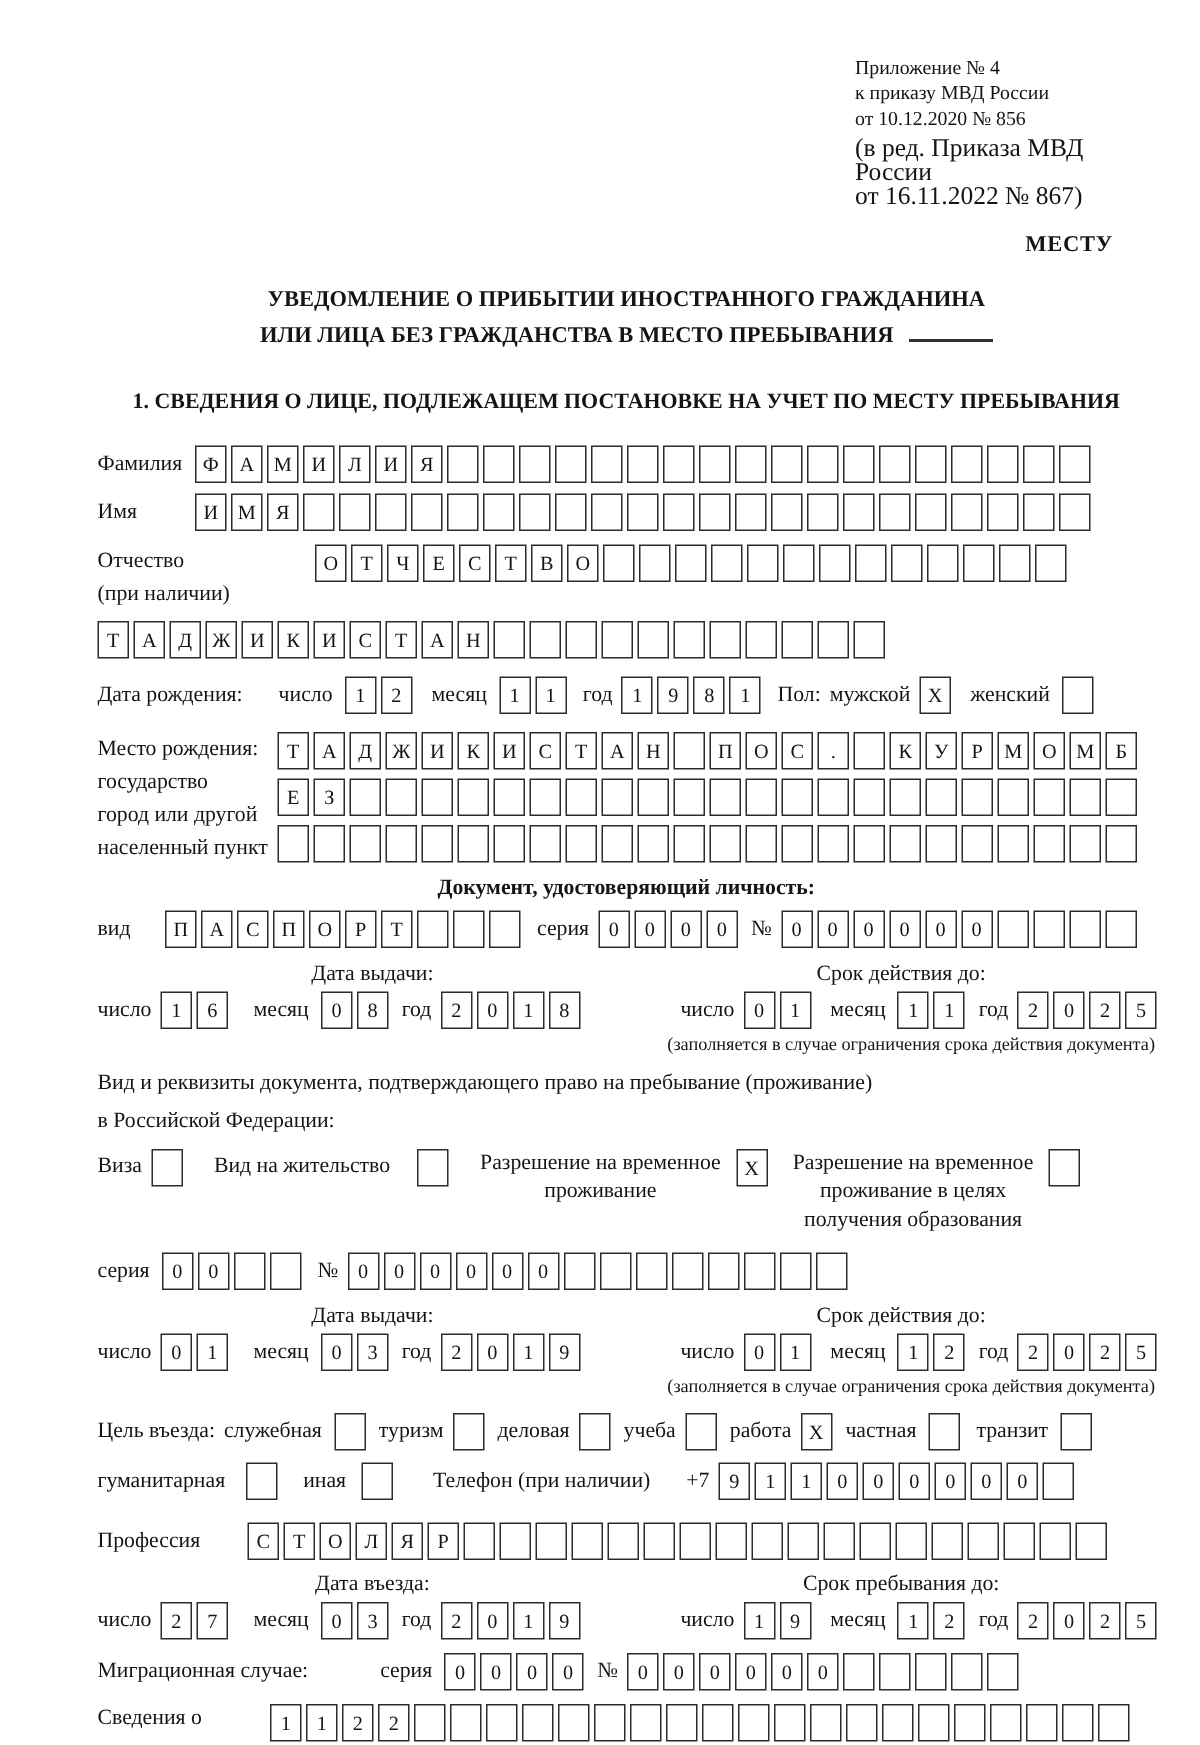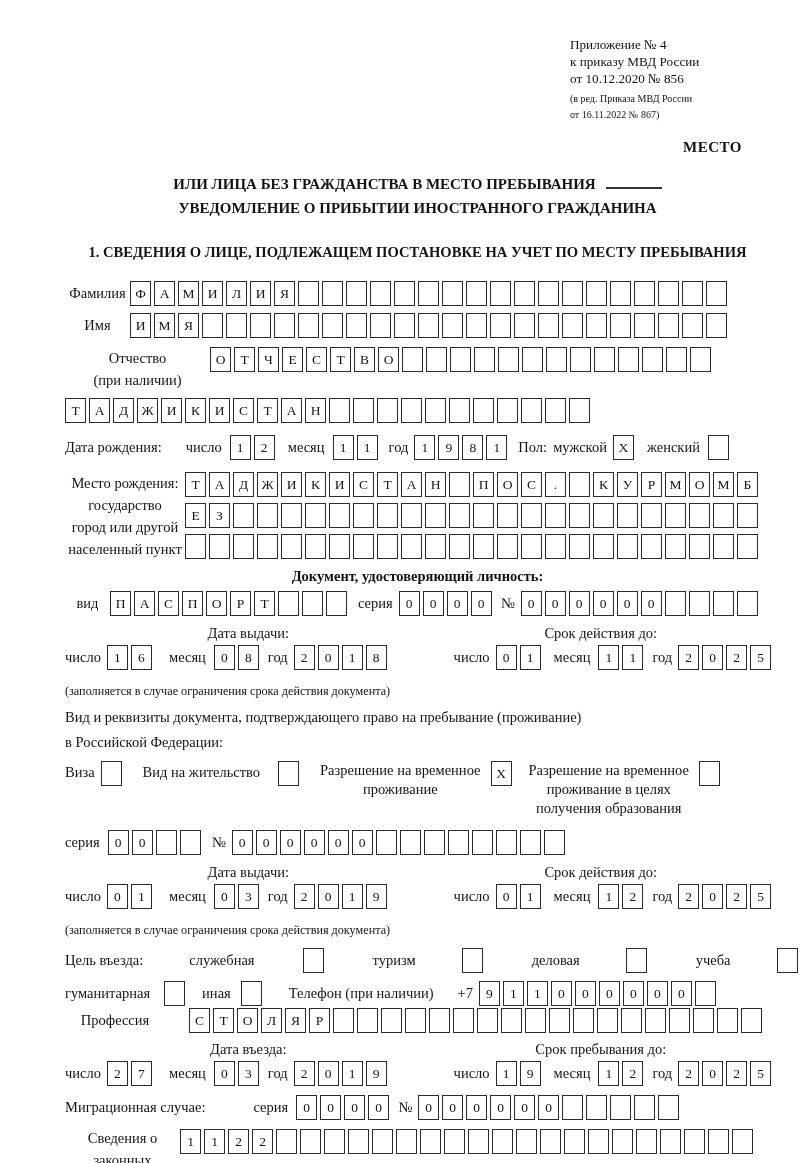--- a/index.html
+++ b/index.html
@@ -5,74 +5,74 @@
   html,body{margin:0;padding:0;}
   body{
     width:800px;height:1163px;box-sizing:border-box;
     background:#ffffff;color:#141414;
     font-family:"Liberation Serif","DejaVu Serif",serif;
     font-size:14.5px;
     padding:36px 30px 16px 65px;
     overflow:hidden;
   }
   .right-block{width:200px;margin-left:auto;line-height:17px;font-size:13.2px;}
-  .right-block .sub{font-size:10px;margin-top:4px;line-height:16px;}
+  .right-block .sub{font-size:17px;margin-top:4px;line-height:16px;}
   .forma{ text-align:right; font-weight:bold; font-size:15px; margin:16px 28px 0 0; letter-spacing:.5px;}
   .title{ text-align:center; font-weight:bold; font-size:15px; line-height:24px; margin-top:16px;}
   .blank-line{display:inline-block;width:56px;border-bottom:2px solid #333;height:12px;margin-left:10px;}
   .section-head{ text-align:center; font-weight:bold; font-size:14.6px; margin-top:24px; margin-bottom:20px;font-family:Liberation Serif, serif;}
   .row{display:flex;align-items:center;}
   .rowt{display:flex;align-items:flex-start;}
   .cells{display:inline-flex;flex:0 0 auto;}
   .cell{
     display:inline-flex;align-items:center;justify-content:center;
     box-sizing:border-box;flex:0 0 auto;
     width:21px;height:25px;border:1.6px solid #2b2b2b;margin-right:3px;
     font-size:13.5px;background:#fff;
   }
-  .lbl{flex:0 0 auto;text-align:center;}
+  .lbl{flex:0 0 auto;}
   .w65{width:65px;}
   .wlab{width:145px;line-height:22px;}
   .wcit{width:120px;line-height:22px;}
   .ml6{margin-left:6px;} .ml8{margin-left:8px;} .ml10{margin-left:10px;}
   .ml14{margin-left:14px;} .ml18{margin-left:18px;} .ml24{margin-left:24px;}
   .ml48{margin-left:48px;} .ml65{}
   .mr6{margin-right:6px;} .mr8{margin-right:8px;}
   .mb7{margin-bottom:7px;} .mb9{margin-bottom:9px;} .mb12{margin-bottom:12px;}
   .doc-head{text-align:center;font-weight:bold;margin:8px 0 6px 0;}
   .twocol{display:flex;}
   .col-l{flex:0 0 52%;}
   .col-r{flex:0 0 48%;}
   .dhead{text-align:center;margin-bottom:3px;}
   .dgrp{display:flex;align-items:center;}
-  .note{font-size:12.2px;text-align:left;margin-top:14px;}
+  .note{font-size:12.2px;text-align:right;margin-top:3px;}
   .cellcol{display:flex;flex-direction:column;}
   .gap6{row-gap:6px;} .gap9{row-gap:9px;}
   .multi{text-align:center;line-height:19px;flex:0 0 auto;}
   .pt3{padding-top:3px;}
   .para{line-height:25px;margin-top:6px;}
 </style>
 </head>
 <body>
 
 <div class="right-block">
   <div>Приложение № 4</div>
   <div>к приказу МВД России</div>
   <div>от 10.12.2020 № 856</div>
   <div class="sub">
     <div>(в ред. Приказа МВД России</div>
     <div>от 16.11.2022 № 867)</div>
   </div>
 </div>
 
-<div class="forma">МЕСТО</div>
+<div class="forma">МЕСТУ</div>
 
 <div class="title">
+  <div>УВЕДОМЛЕНИЕ О ПРИБЫТИИ ИНОСТРАННОГО ГРАЖДАНИНА</div>
   <div><span>ИЛИ ЛИЦА БЕЗ ГРАЖДАНСТВА В МЕСТО ПРЕБЫВАНИЯ</span><span class="blank-line"></span></div>
-  <div>УВЕДОМЛЕНИЕ О ПРИБЫТИИ ИНОСТРАННОГО ГРАЖДАНИНА</div>
 </div>
 
 <div class="section-head">1. СВЕДЕНИЯ О ЛИЦЕ, ПОДЛЕЖАЩЕМ ПОСТАНОВКЕ НА УЧЕТ ПО МЕСТУ ПРЕБЫВАНИЯ</div>
 
 <div class="row mb7">
   <span class="lbl w65">Фамилия</span>
   <span class="cells">
       <span class="cell">Ф</span>
       <span class="cell">А</span>
       <span class="cell">М</span>
@@ -477,21 +477,21 @@
     <span class="cells">
         <span class="cell">2</span>
         <span class="cell">0</span>
         <span class="cell">2</span>
         <span class="cell">5</span>
       </span>
   </div>
 </div>
 <div class="note">(заполняется в случае ограничения срока действия документа)</div>
 
-<div class="row" style="margin-top:10px;gap:40px;">
+<div class="row" style="margin-top:10px;">
   <span class="lbl">Цель въезда:</span>
   <span class="lbl ml6">служебная</span>
   <span class="cell ml8"></span>
   <span class="lbl ml6">туризм</span>
   <span class="cell ml6"></span>
   <span class="lbl ml6">деловая</span>
   <span class="cell ml6"></span>
   <span class="lbl ml6">учеба</span>
   <span class="cell ml6"></span>
   <span class="lbl ml6">работа</span>
@@ -515,21 +515,21 @@
       <span class="cell">0</span>
       <span class="cell">0</span>
       <span class="cell">0</span>
       <span class="cell">0</span>
       <span class="cell">0</span>
       <span class="cell">0</span>
       <span class="cell"></span>
     </span>
 </div>
 
-<div class="row" style="margin-top:2px;margin-bottom:8px;gap:24px;">
+<div class="row" style="margin-top:15px;margin-bottom:8px;">
   <span class="lbl w65" style="width:100px;">Профессия</span>
   <span class="cells">
       <span class="cell">С</span>
       <span class="cell">Т</span>
       <span class="cell">О</span>
       <span class="cell">Л</span>
       <span class="cell">Я</span>
       <span class="cell">Р</span>
       <span class="cell"></span>
       <span class="cell"></span>

